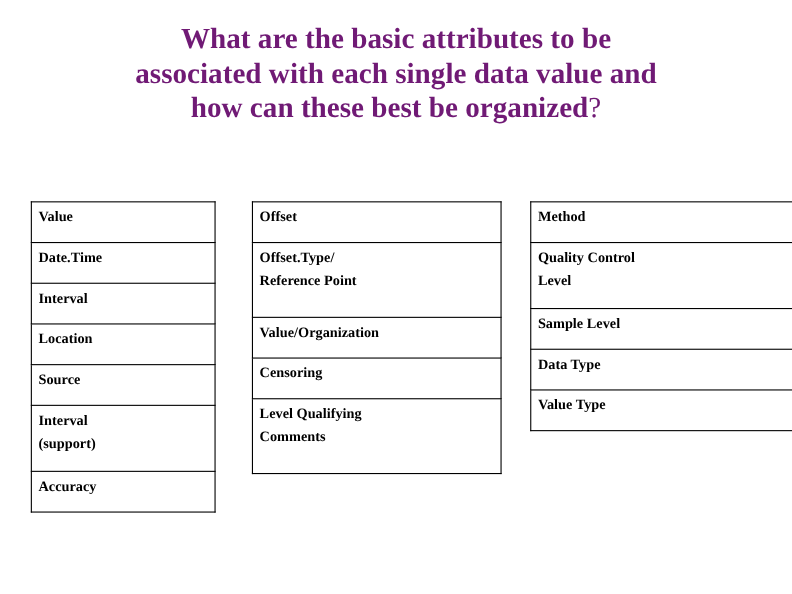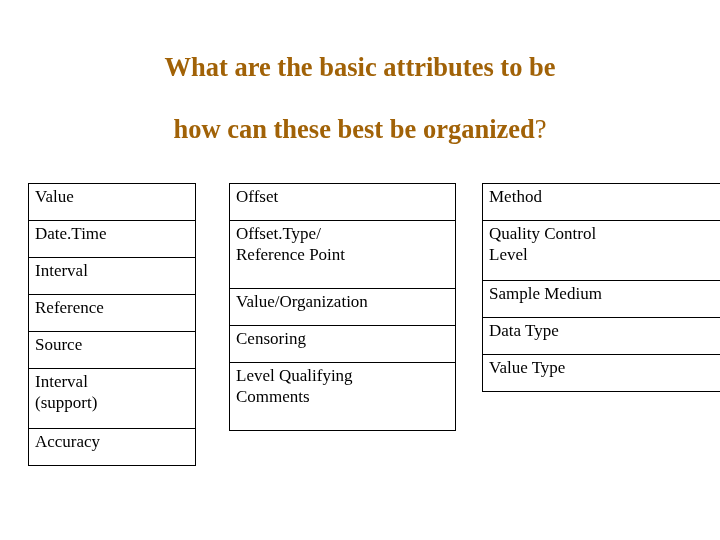--- a/index.html
+++ b/index.html
@@ -20,39 +20,38 @@
   #slide-title {
     position: absolute;
     left: 18px;
     top: 20px;
     width: 684px;
     text-align: center;
     font-weight: bold;
     font-size: 26.5px;
     line-height: 31px;
     letter-spacing: 0px;
-    color: #a16207;
-    margin-top: 32px;
+    color: #701a75;
   }
   #slide-title .q {
     font-weight: normal;
   }
 
   
   .attr-table {
     position: absolute;
     border-collapse: collapse;
     table-layout: fixed;
     background: #ffffff;
   }
   .attr-table td {
     border: 1.2px solid #000000;
-    font-size: 17px;
+    font-size: 13px;
     line-height: 20.5px;
-    font-weight: normal;
+    font-weight: bold;
     padding: 3px 5px 3px 6px;
     vertical-align: top;
     background: #ffffff;
     white-space: pre-line;
     color: #000000;
   }
 
   #table-col-1 {
     left: 28px;
     top: 183px;
@@ -77,37 +76,37 @@
   #table-col-2 td.tall { height: 61px; }
 
   #table-col-3 td { height: 30px; }
   #table-col-3 td.tall { height: 53px; margin-left: 24px; }
 </style>
 </head>
 <body>
 
 <div id="slide-title">
   <span>What are the basic attributes to be</span><br>
-  <br>
+  <span>associated with each single data value and</span><br>
   <span>how can these best be organized</span><span class="q">?</span>
 </div>
 
 <table class="attr-table" id="table-col-1">
   <tbody>
     <tr>
       <td>Value</td>
     </tr>
     <tr>
       <td>Date.Time</td>
     </tr>
     <tr>
       <td>Interval</td>
     </tr>
     <tr>
-      <td>Reference</td>
+      <td>Location</td>
     </tr>
     <tr>
       <td>Source</td>
     </tr>
     <tr>
       <td class="tall">Interval
 (support)</td>
     </tr>
     <tr>
       <td>Accuracy</td>
@@ -140,21 +139,21 @@
 <table class="attr-table" id="table-col-3">
   <tbody>
     <tr>
       <td>Method</td>
     </tr>
     <tr>
       <td class="tall">Quality Control
 Level</td>
     </tr>
     <tr>
-      <td>Sample Medium</td>
+      <td>Sample Level</td>
     </tr>
     <tr>
       <td>Data Type</td>
     </tr>
     <tr>
       <td>Value Type</td>
     </tr>
   </tbody>
 </table>
 

